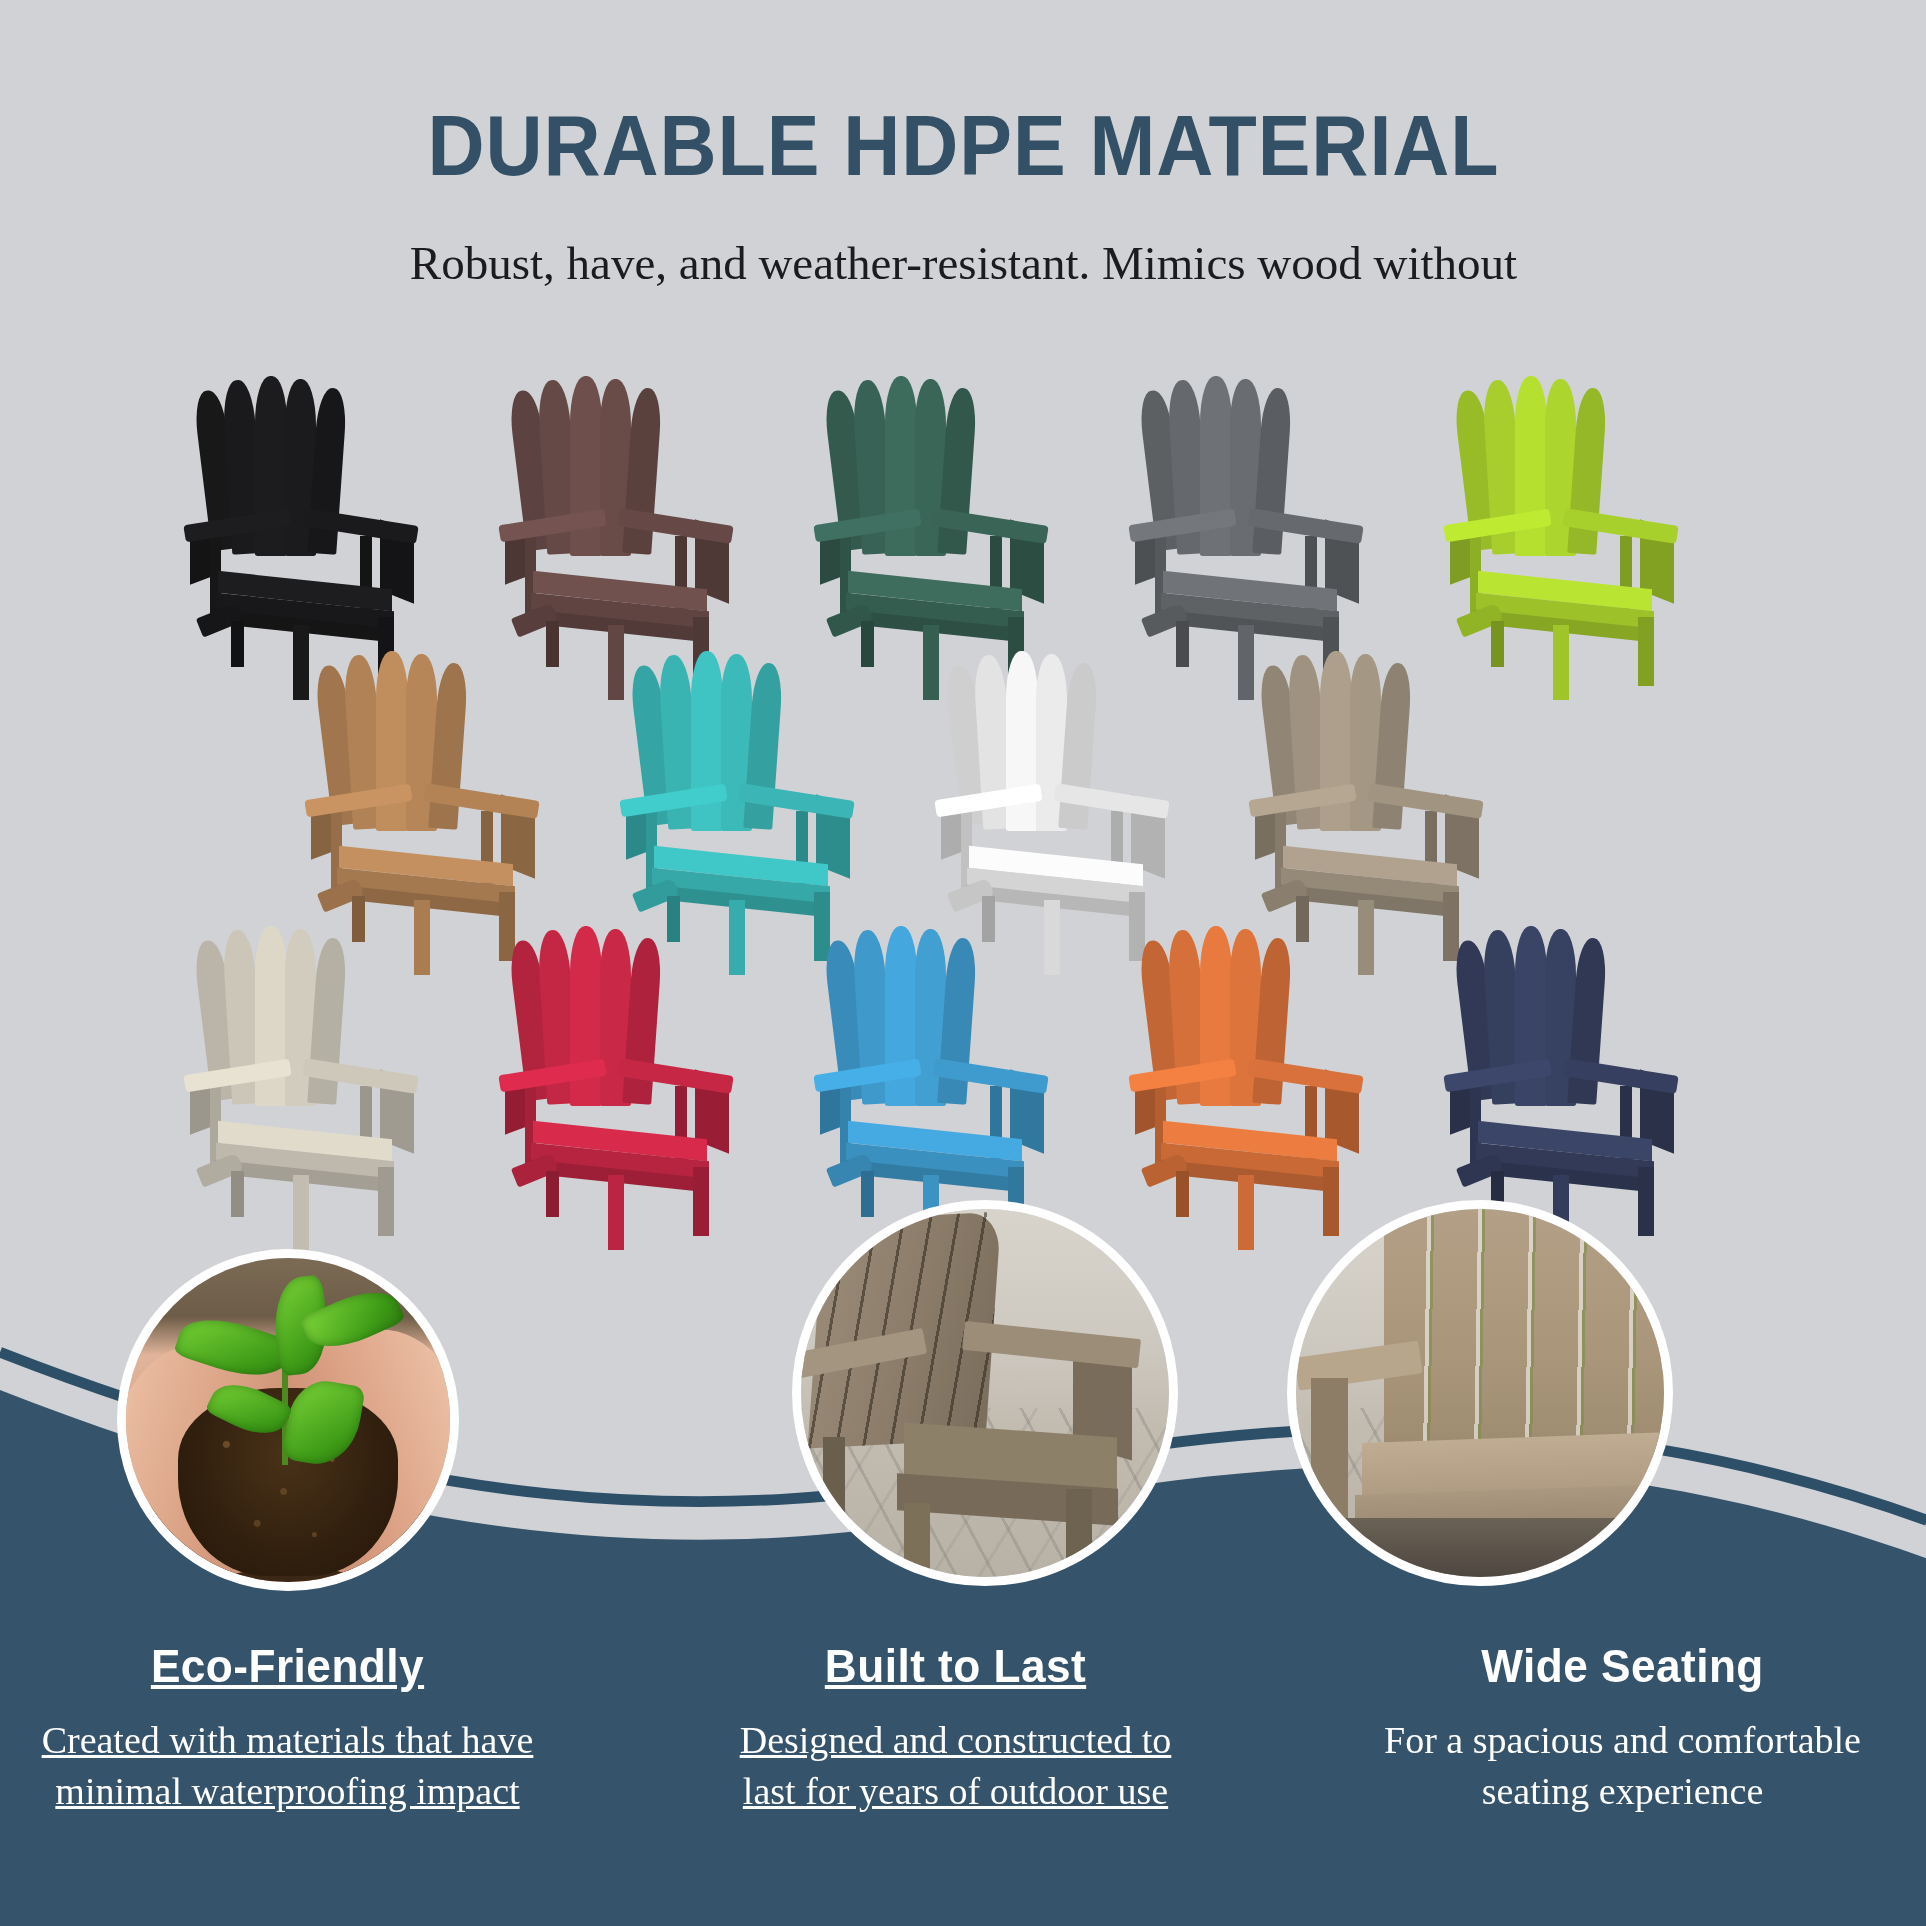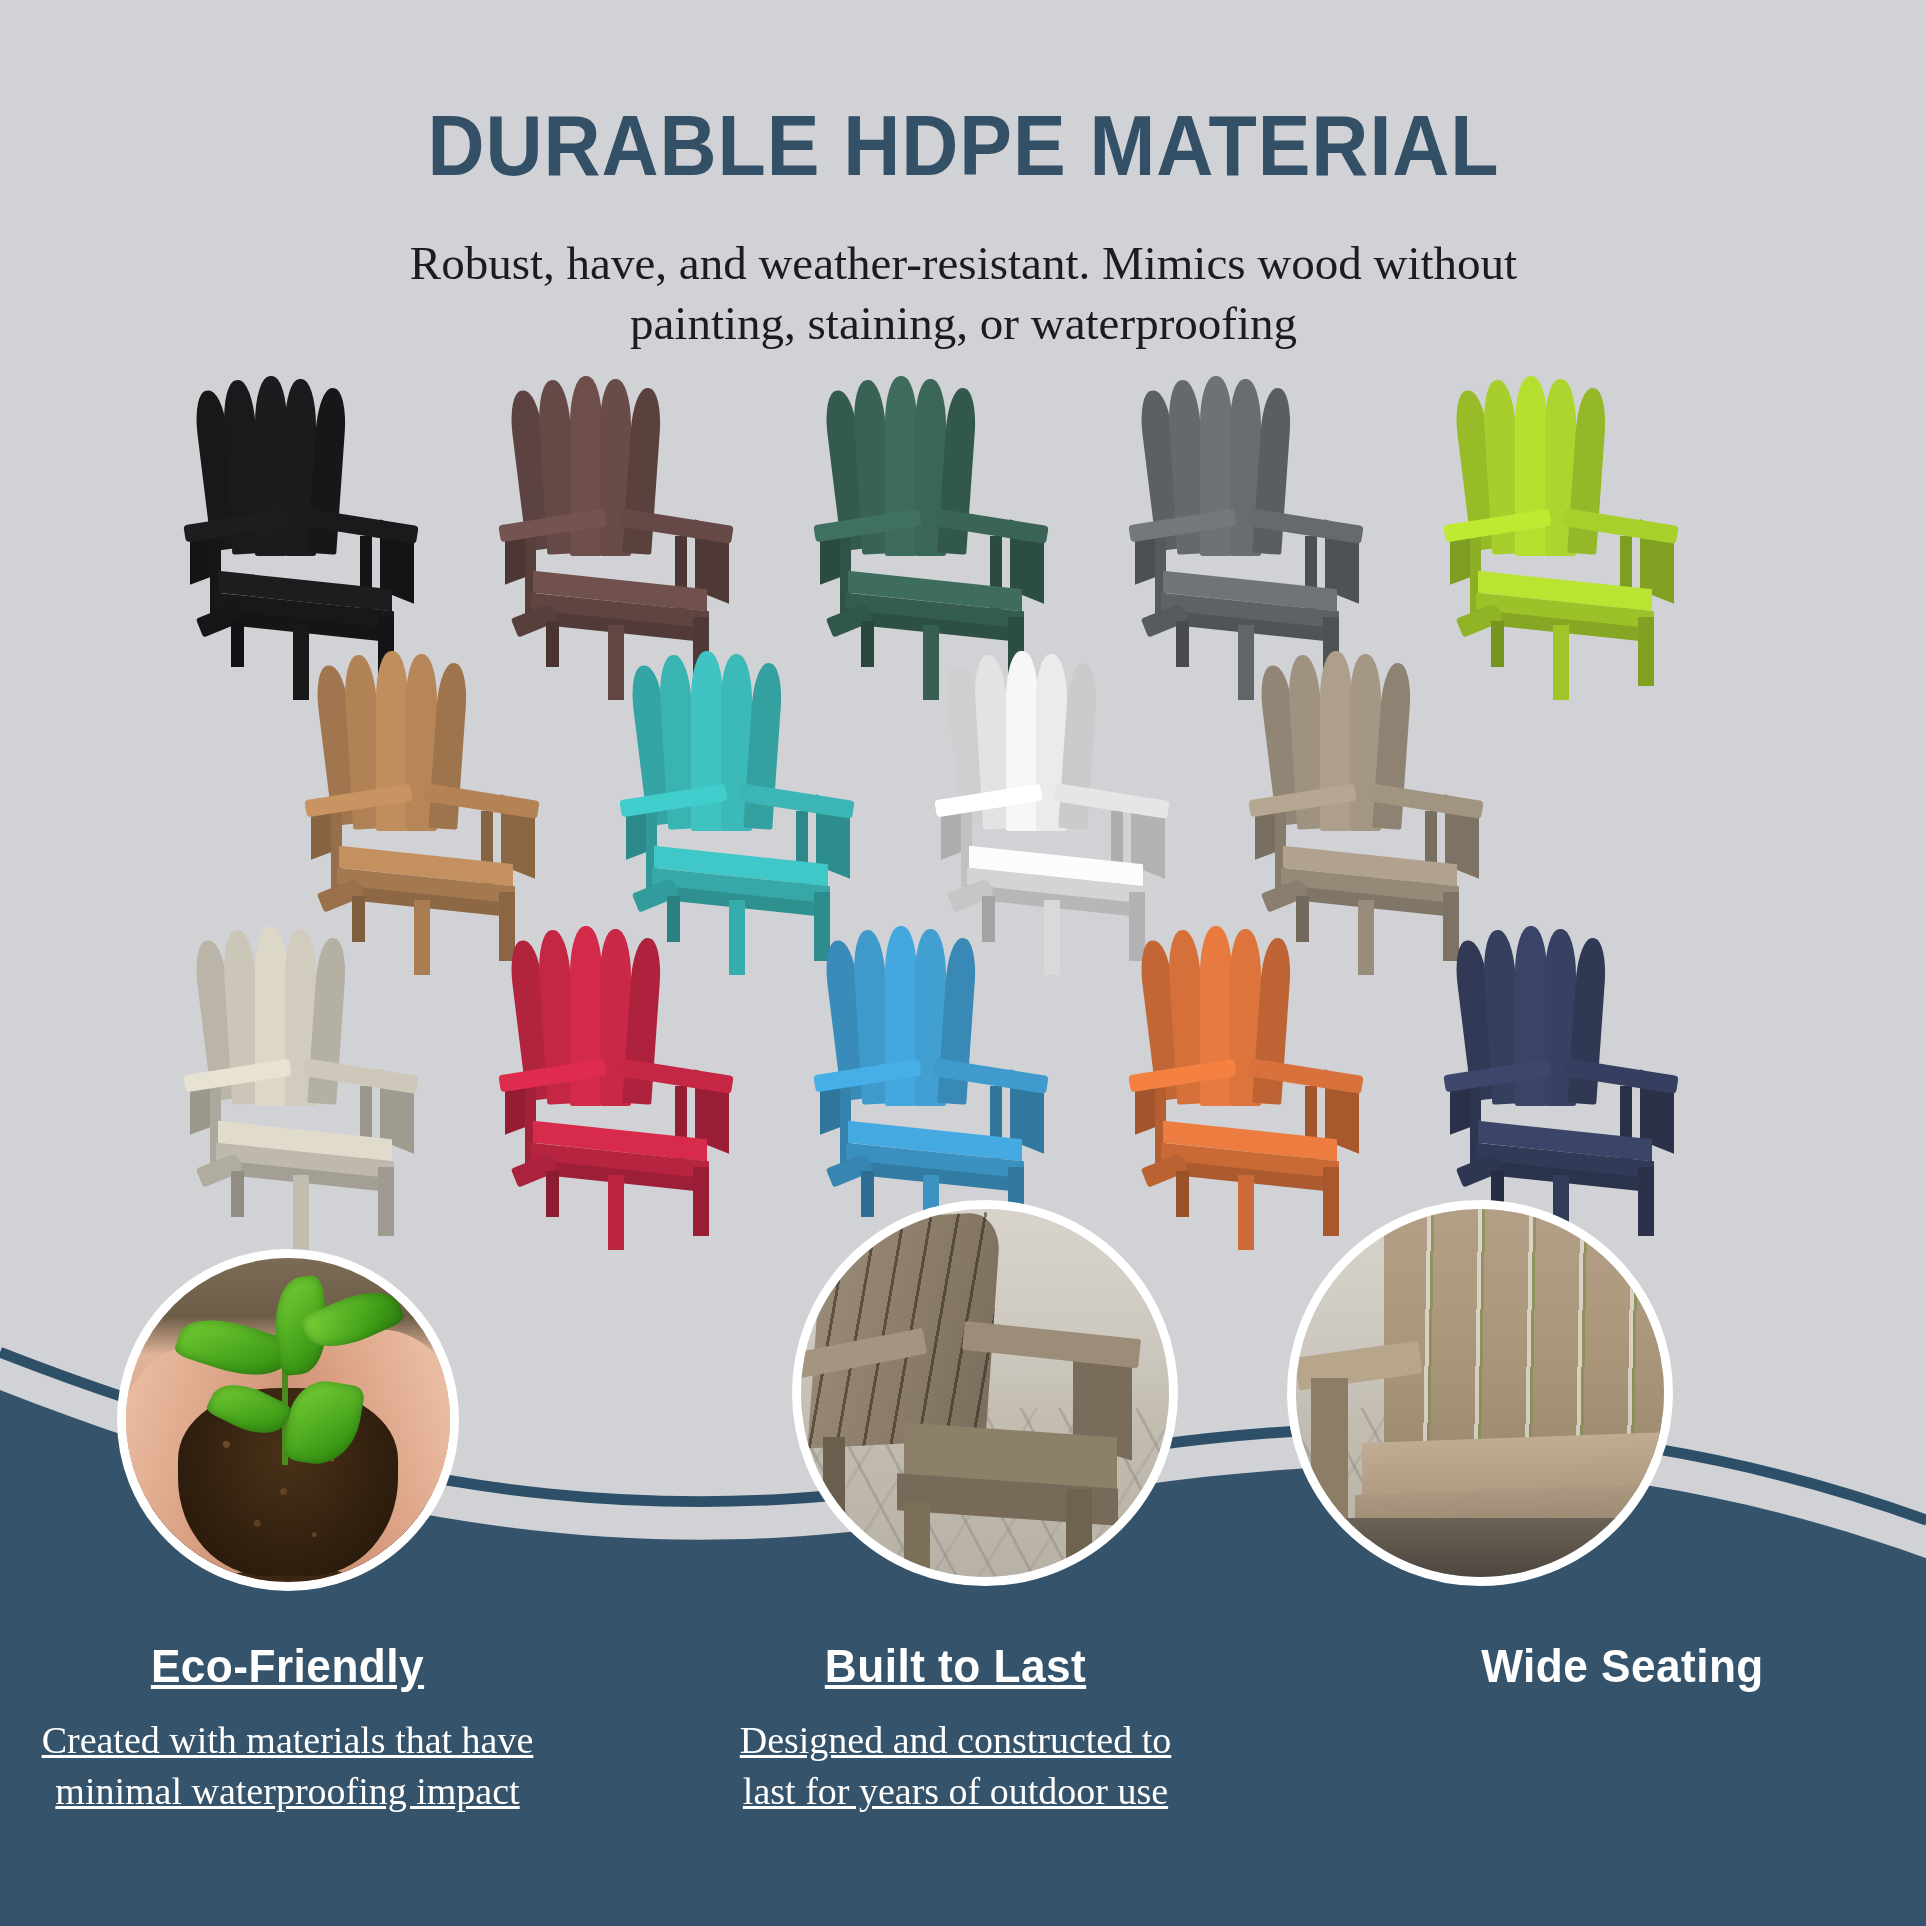--- a/index.html
+++ b/index.html
@@ -202,21 +202,20 @@
 </style>
 </head>
 <body>
 
 <div id="infographic">
 
   <div id="title">DURABLE HDPE MATERIAL</div>
 
   <div id="subtitle">
     <span class="l">Robust, have, and weather-resistant. Mimics wood without</span>
-    <span class="l">painting, staining, or waterproofing</span>
   </div>
 
   <div class="chair-rows">
     <div class="chair-row" id="chair-row-1">
         <div class="chair-cell" style="left: 176px;">
           <div class="chair" style="--c: #1c1c1e;">
             <i class="bk bk1"></i>
             <i class="bk bk2"></i>
             <i class="bk bk3"></i>
             <i class="bk bk4"></i>
@@ -593,16 +592,20 @@
   <div class="feature" style="left:693px; top:1638px; width:525px;text-decoration:underline;">
     <div class="fh">Built to Last</div>
     <div class="fb">
       <span>Designed and constructed to</span>
       <span>last for years of outdoor use</span>
     </div>
   </div>
 
   <div class="feature" style="left:1328px; top:1638px; width:589px;">
     <div class="fh">Wide Seating</div>
+    <div class="fb">
+      <span>For a spacious and comfortable</span>
+      <span>seating experience</span>
+    </div>
   </div>
 
 </div>
 
 
 </body></html>

